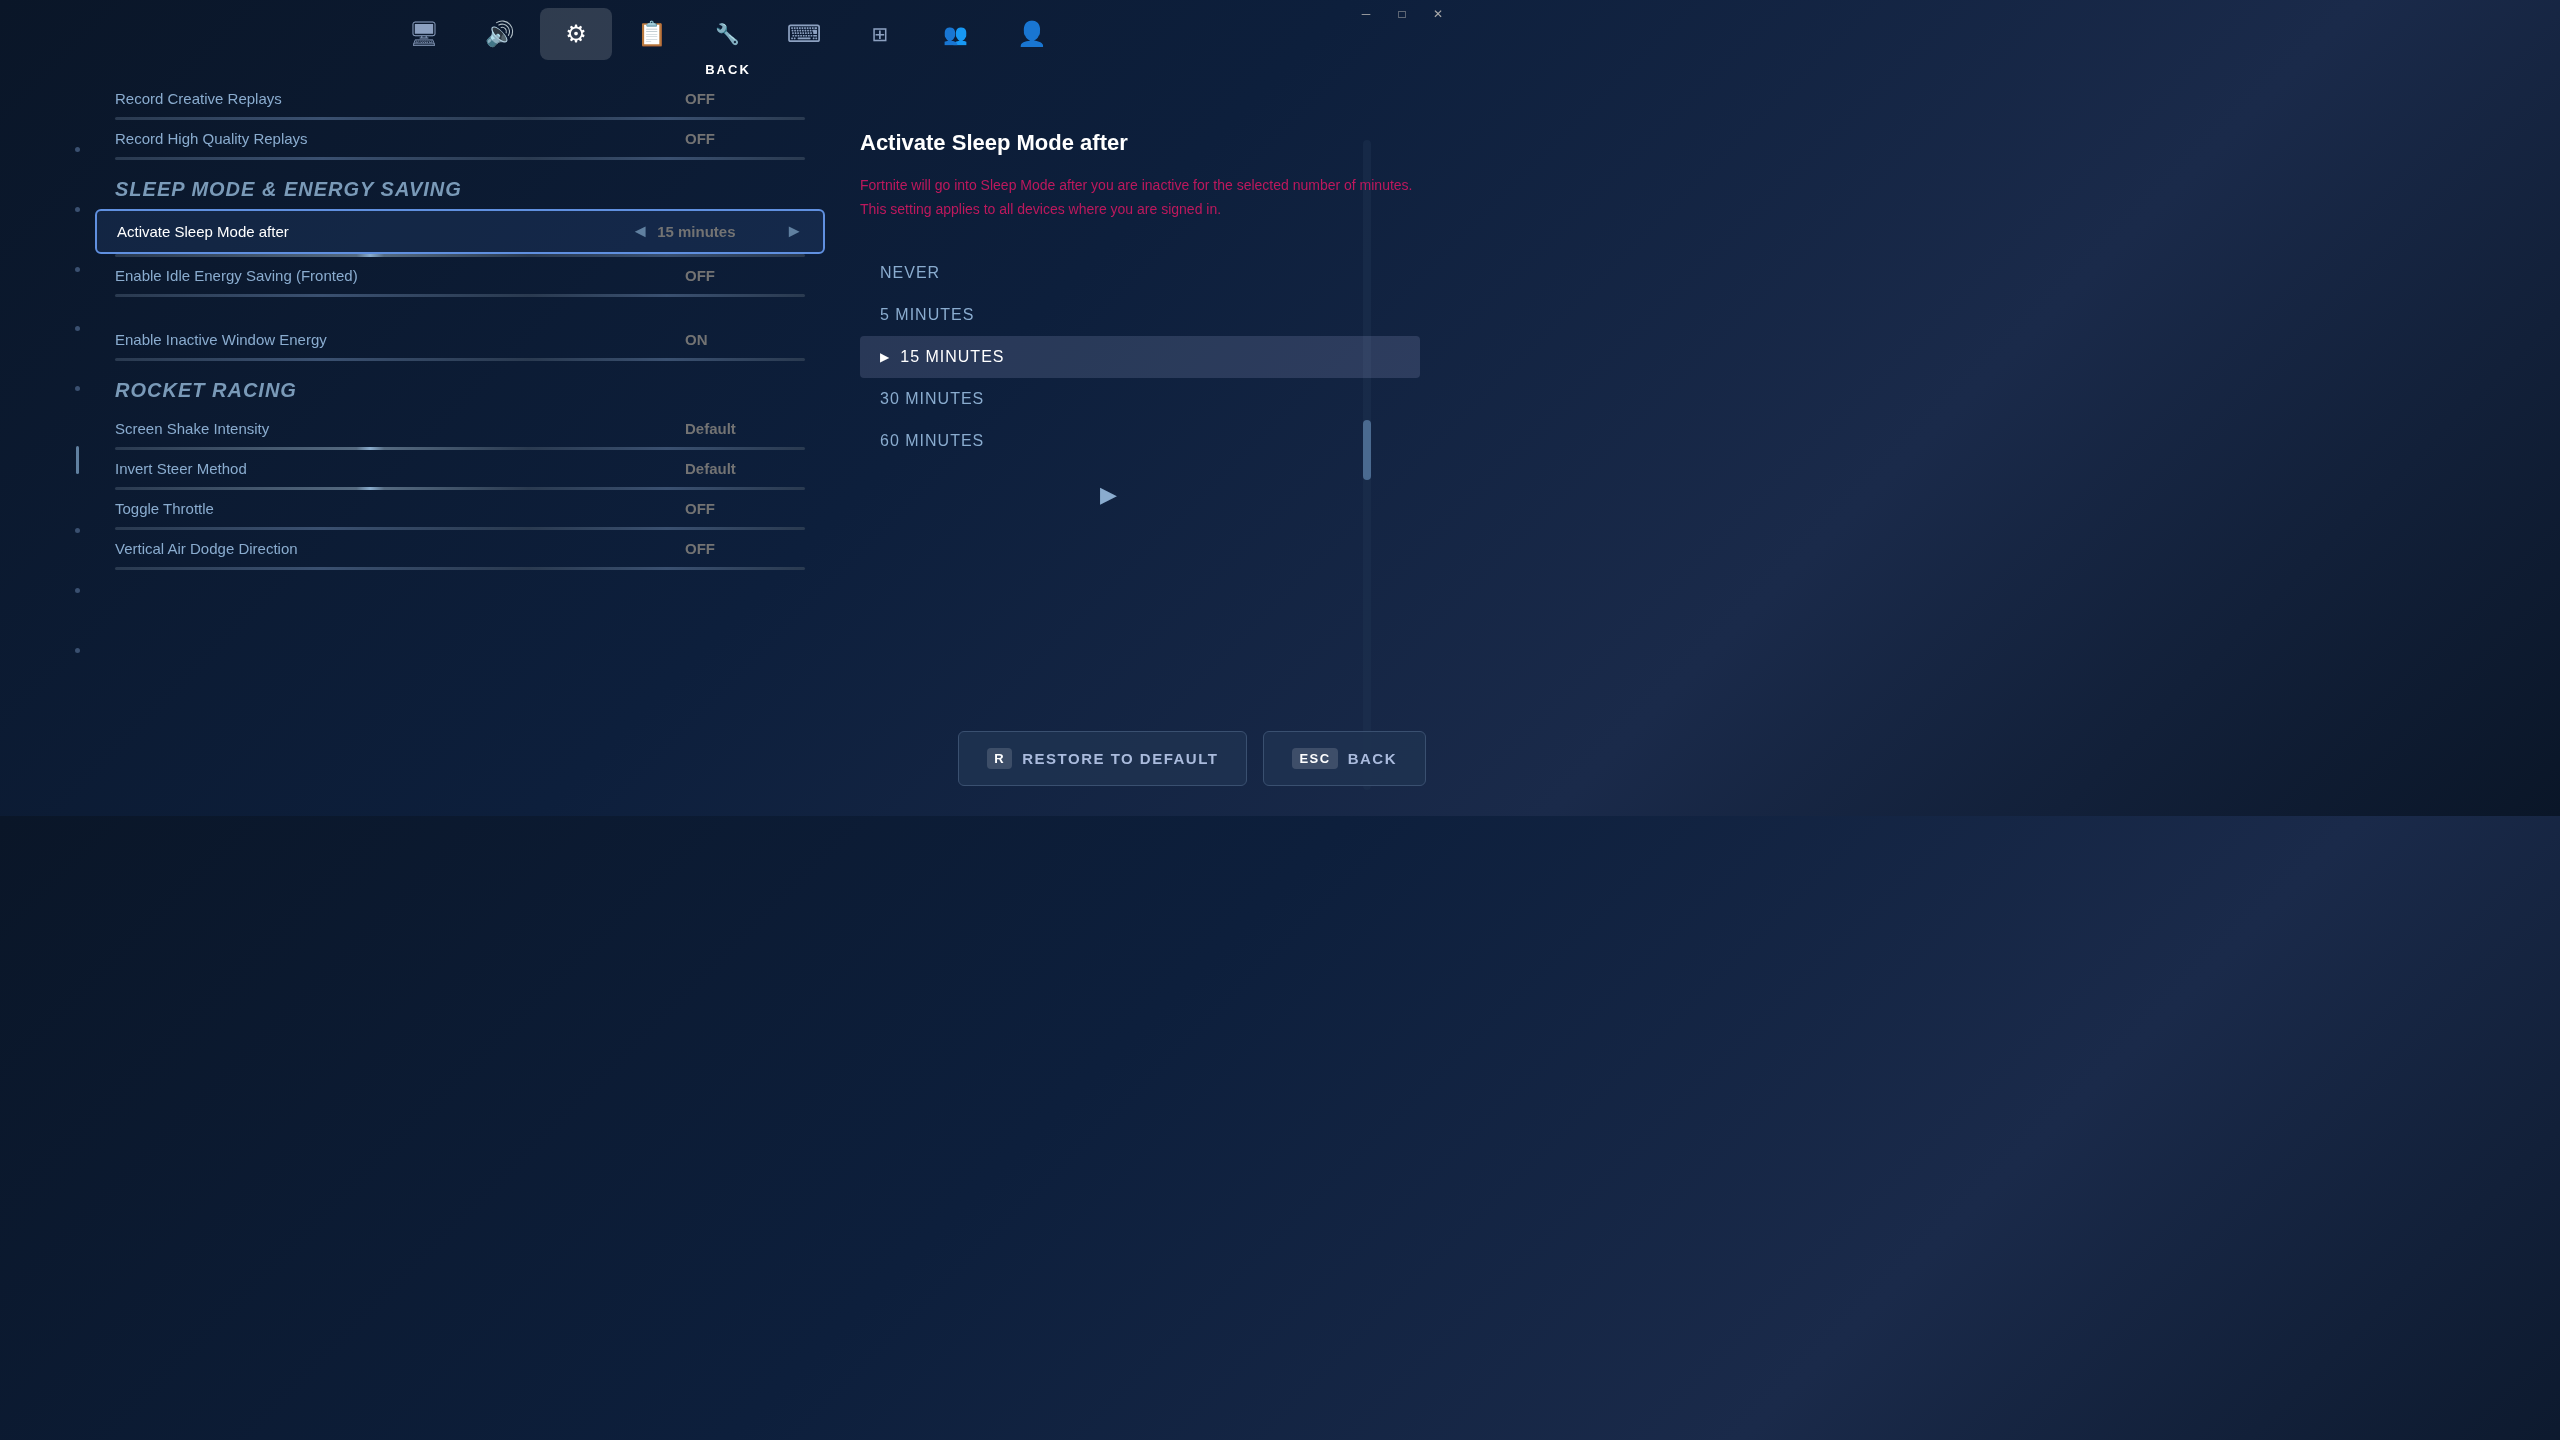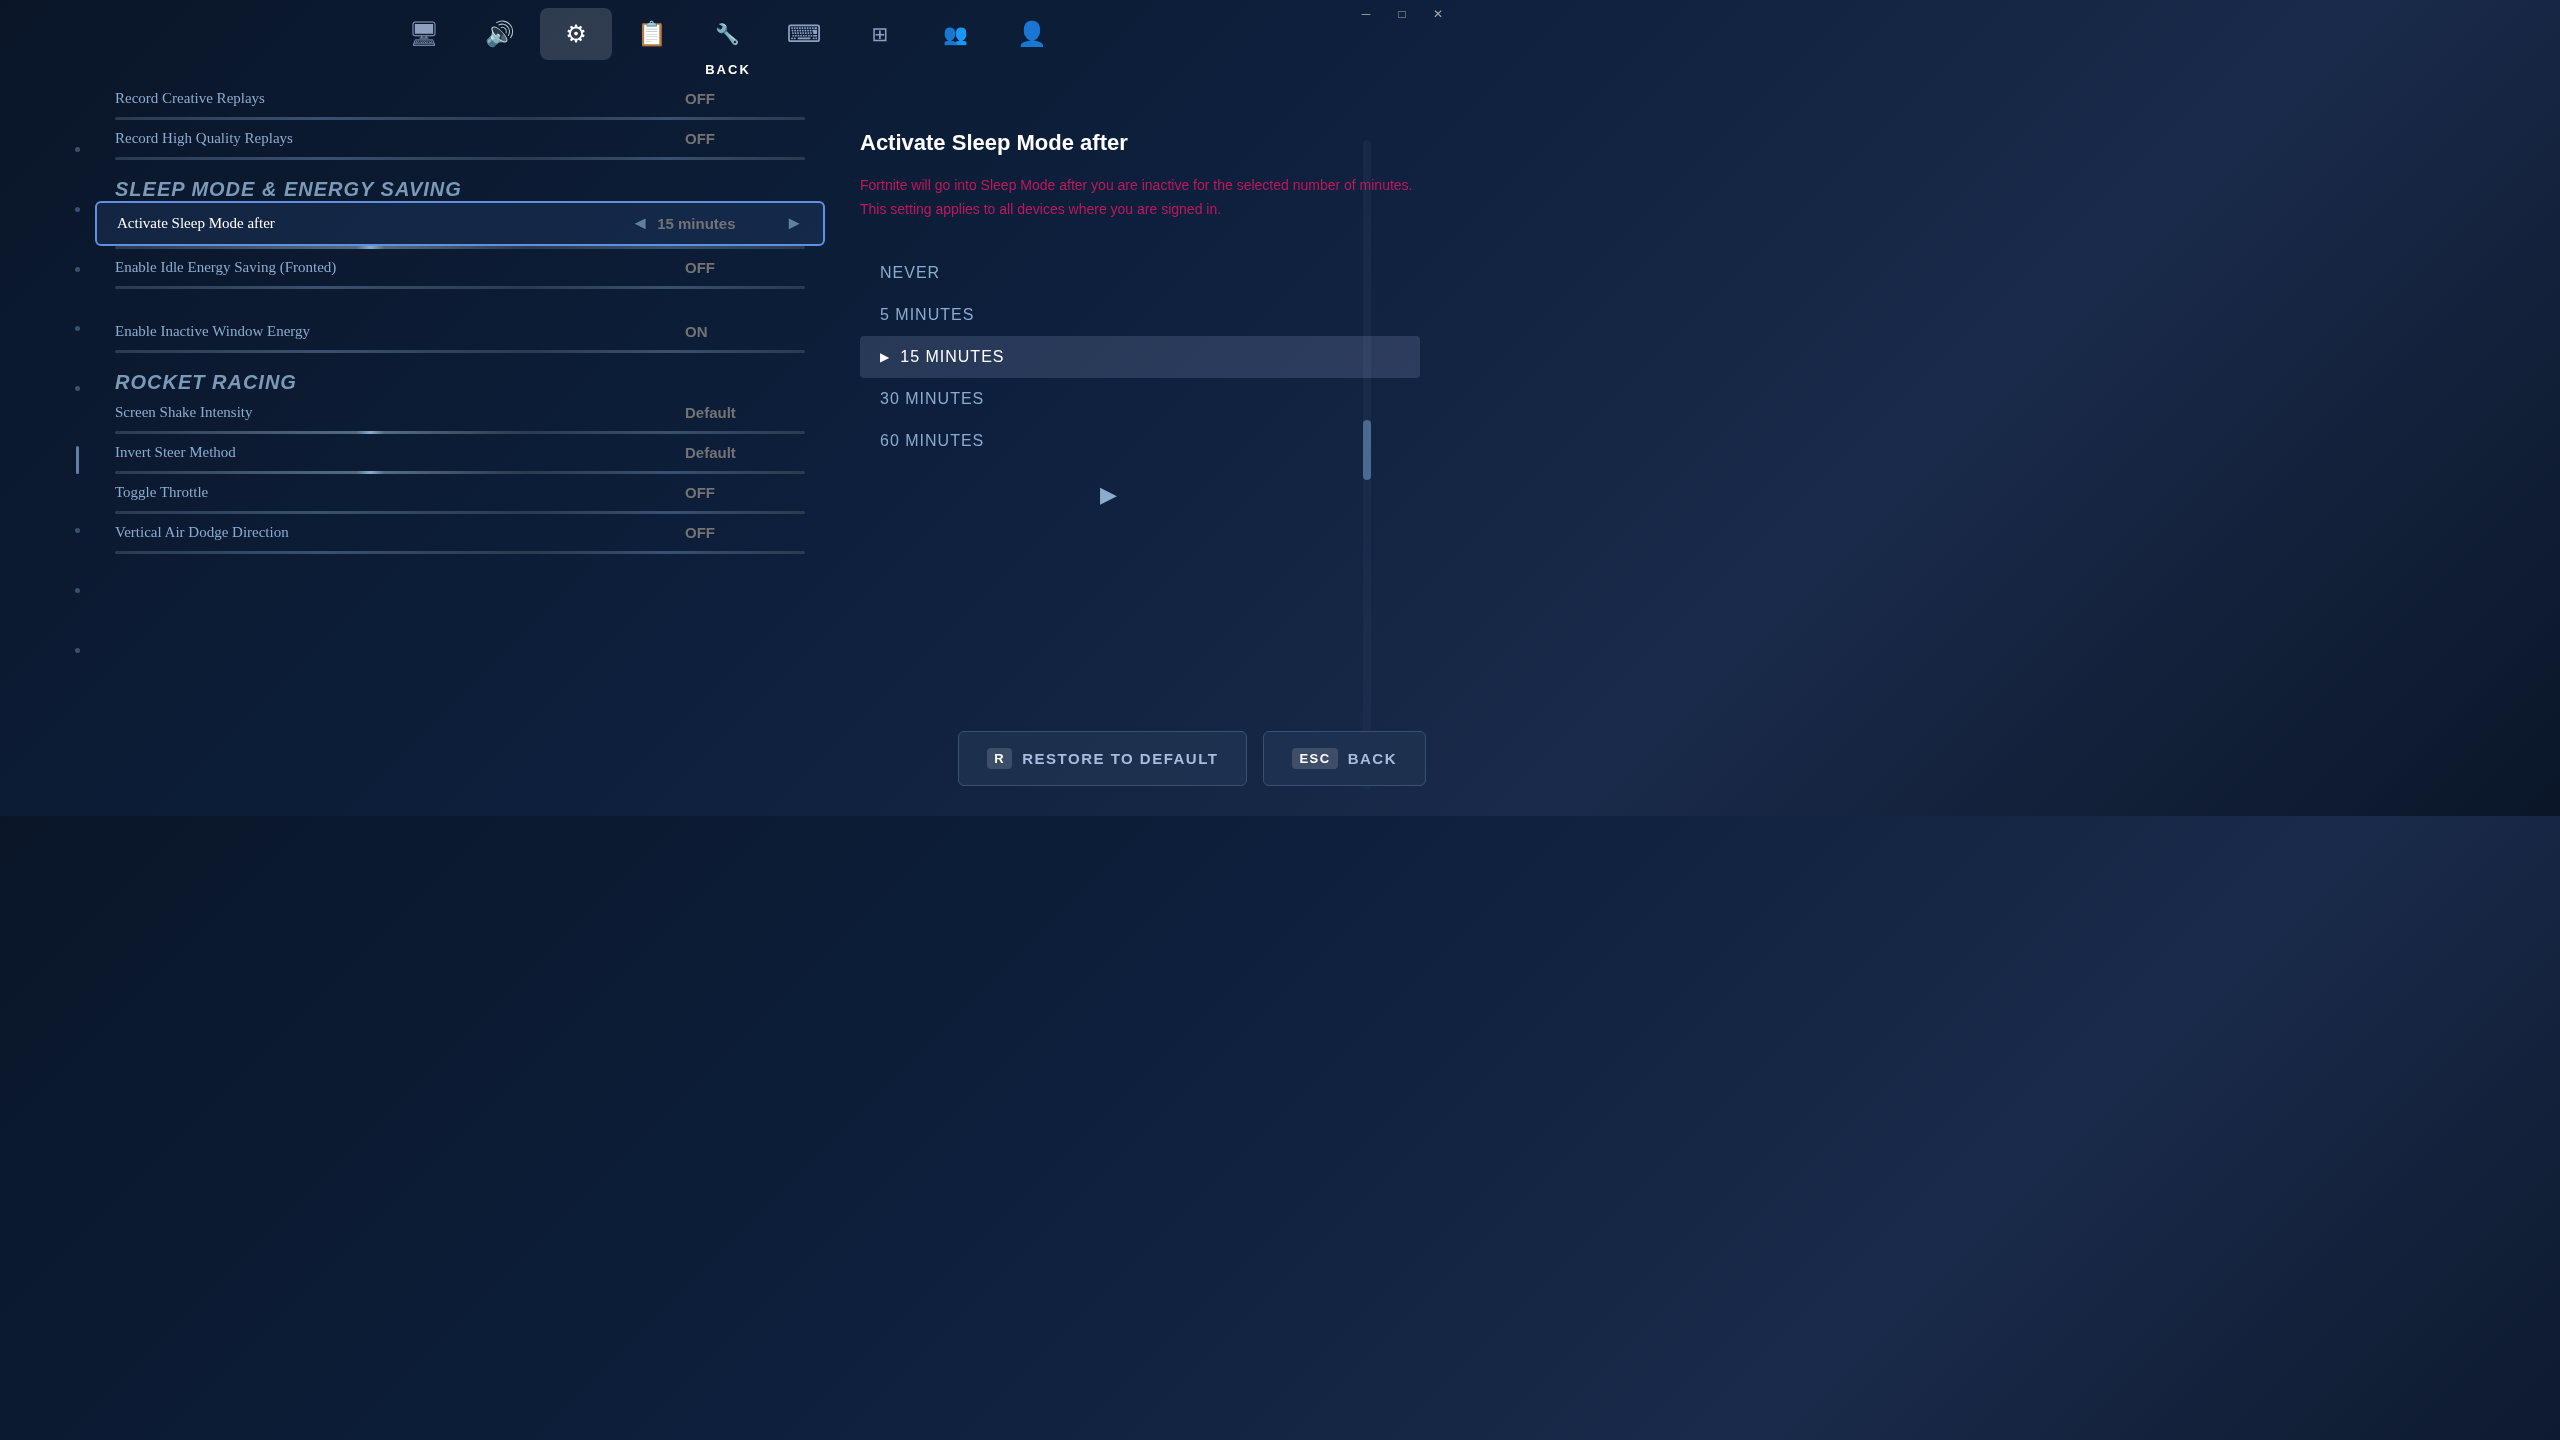--- a/index.html
+++ b/index.html
@@ -108,21 +108,20 @@
     .setting-row.selected {
       border: 2px solid #6090e0;
       border-radius: 6px;
       background: rgba(40,70,120,0.3);
       color: #fff;
     }
     .setting-name {
       flex: 1;
       color: #8aaccf;
       font-size: 15px;
-      font-family: Liberation Serif, serif;
     }
     .setting-value {
       color: #737373;
       font-size: 15px;
       font-weight: bold;
       min-width: 120px;
     }
     .setting-arrows {
       display: flex;
       align-items: center;
@@ -144,21 +143,21 @@
     .setting-bar.with-marker {
       background: linear-gradient(to right, #2a3a50 0%, #556a80 35%, #8aaccc 37%, #556a80 39%, #2a3a50 60%, #3a5070 80%, #2a3a50 100%);
     }
 
     
     .section-header {
       font-style: italic;
       font-weight: bold;
       font-size: 20px;
       color: #7a9ab8;
-      padding: 18px 20px 0;
+      padding: 18px 20px 8px;
       letter-spacing: 1px;
     }
 
     
     .right-panel {
       position: absolute;
       left: 840px; top: 110px;
       width: 600px;
       padding: 20px;
     }

